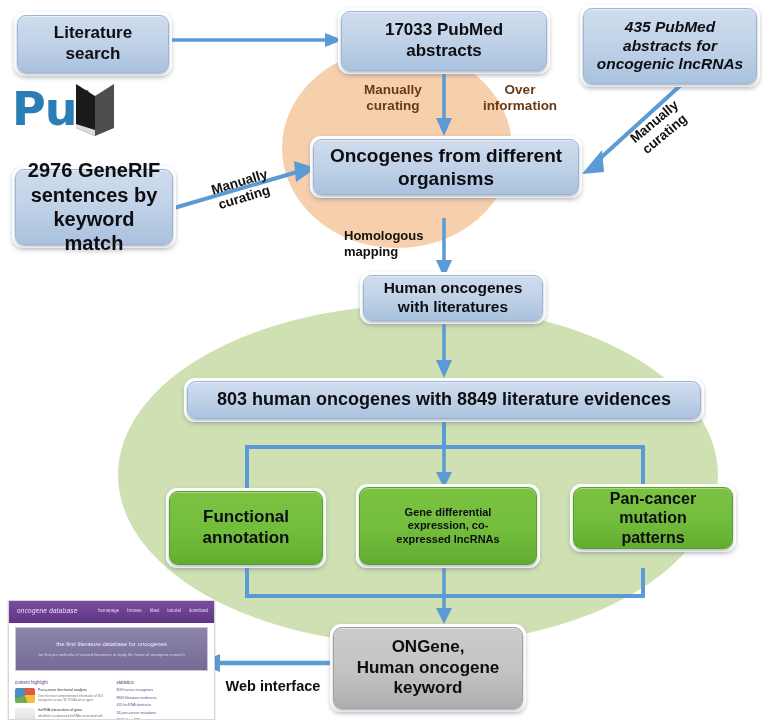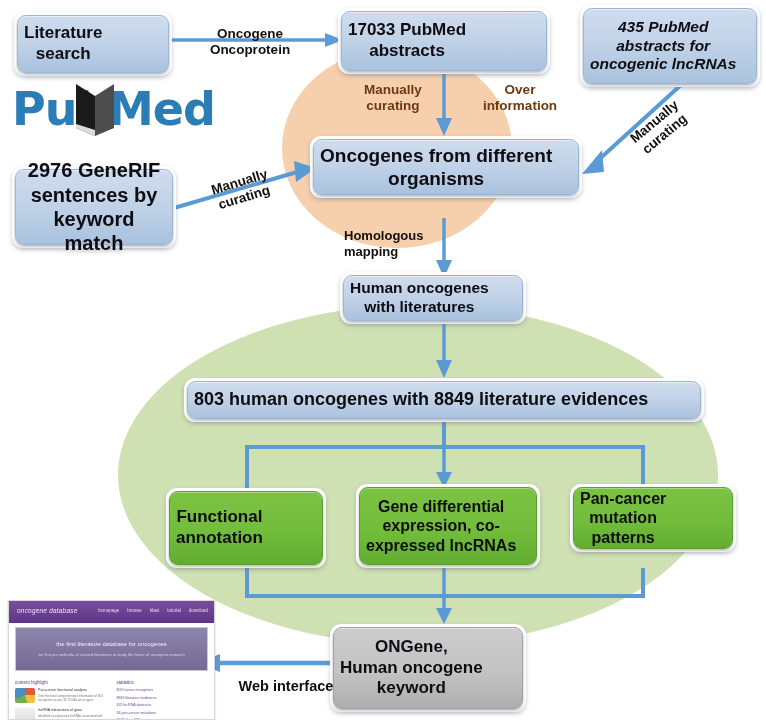--- a/index.html
+++ b/index.html
@@ -20,21 +20,21 @@
     border-radius:11px;
     font-weight:bold;
     color:#0d0d12;
     line-height:1.22;
     background:#ffffff;
     padding:3px;
   }
   .node .inner{
     width:100%;height:100%;
     box-sizing:border-box;
-    display:flex;align-items:center;
+    display:flex;align-items:center;justify-content:center;
     border-radius:9px;
     padding:2px 6px;
   }
   .node.blue .inner{
     background:linear-gradient(180deg,#cfdcee 0%,#c2d3e8 45%,#a9c2de 100%);
     border:1px solid #9bb4d2;
     box-shadow:inset 0 1px 0 #e6eefa, 0 2px 3px rgba(60,70,90,.35);
   }
   .node.green .inner{
     background:linear-gradient(180deg,#7cc242 0%,#73bd3c 55%,#62ad30 100%);
@@ -201,41 +201,41 @@
       </div>
   </div>
 
   <div class="node blue" style="left:310px;top:136px;width:272px;height:62px;font-size:19px;">
     <div class="inner">
         <span style="white-space:pre-line">Oncogenes from different
 organisms</span>
       </div>
   </div>
 
-  <div class="node blue" style="left:340px;top:272px;width:186px;height:52px;font-size:15.5px;">
+  <div class="node blue" style="left:360px;top:272px;width:186px;height:52px;font-size:15.5px;">
     <div class="inner">
         <span style="white-space:pre-line">Human oncogenes
 with literatures</span>
       </div>
   </div>
 
   <div class="node blue" style="left:184px;top:378px;width:520px;height:44px;font-size:18px;">
     <div class="inner">
         <span>803 human  oncogenes  with  8849 literature evidences</span>
       </div>
   </div>
 
   <div class="node green" style="left:166px;top:488px;width:160px;height:80px;font-size:17px;">
     <div class="inner">
         <span style="white-space:pre-line">Functional
 annotation</span>
       </div>
   </div>
 
-  <div class="node green" style="left:356px;top:484px;width:184px;height:84px;font-size:16px;">
+  <div class="node green" style="left:356px;top:484px;width:184px;height:84px;font-size:11px;">
     <div class="inner">
         <span style="white-space:pre-line">Gene differential
 expression, co-
 expressed lncRNAs</span>
       </div>
   </div>
 
   <div class="node green" style="left:570px;top:484px;width:166px;height:68px;font-size:16px;">
     <div class="inner">
         <span style="white-space:pre-line">Pan-cancer
@@ -245,43 +245,40 @@
   </div>
 
   <div class="node gray" style="left:330px;top:624px;width:196px;height:88px;font-size:17px;">
     <div class="inner">
         <span style="white-space:pre-line">ONGene,
 Human oncogene
 keyword</span>
       </div>
   </div>
 
-  <div class="elabel" style="left:190px;top:26px;width:120px;font-size:13.5px;">Oncogene
-Oncoprotein</div>
 
   <div class="elabel brown" style="left:344px;top:82px;width:98px;font-size:13.5px;">Manually
 curating</div>
 
   <div class="elabel brown" style="left:466px;top:82px;width:108px;font-size:13.5px;">Over
 information</div>
 
   <div class="elabel" style="left:610px;top:112px;width:100px;font-size:13.5px;transform:rotate(-40deg);">Manually
 curating</div>
 
   <div class="elabel" style="left:190px;top:174px;width:104px;font-size:13.5px;transform:rotate(-17deg);">Manually
 curating</div>
 
   <div class="elabel" style="left:344px;top:228px;width:120px;font-size:13px;text-align:left;">Homologous
 mapping</div>
 
-  <div class="elabel" style="left:214px;top:678px;width:118px;font-size:14.5px;padding-left:13px;">Web interface</div>
+  <div class="elabel" style="left:214px;top:678px;width:118px;font-size:14.5px;">Web interface</div>
 
   <div id="pubmed-logo">
     <span class="txt">Pub</span>
-    <span class="txt" style="left:96px;">Med</span>
     <svg class="book" width="46" height="62" viewBox="0 0 46 62">
       <path d="M23 18 L23 58 L4 50 L4 6 Z" fill="#1a1a1a"></path>
       <path d="M23 18 L23 58 L42 50 L42 6 Z" fill="#4d4d4d"></path>
       <path d="M23 18 L23 58 L4 50 L4 46 L23 52 Z" fill="#ffffff" opacity=".85"></path>
     </svg>
   </div>
 
   <div id="web-thumb">
     <div class="wt-bar">
       <span class="wt-brand">oncogene database</span>

